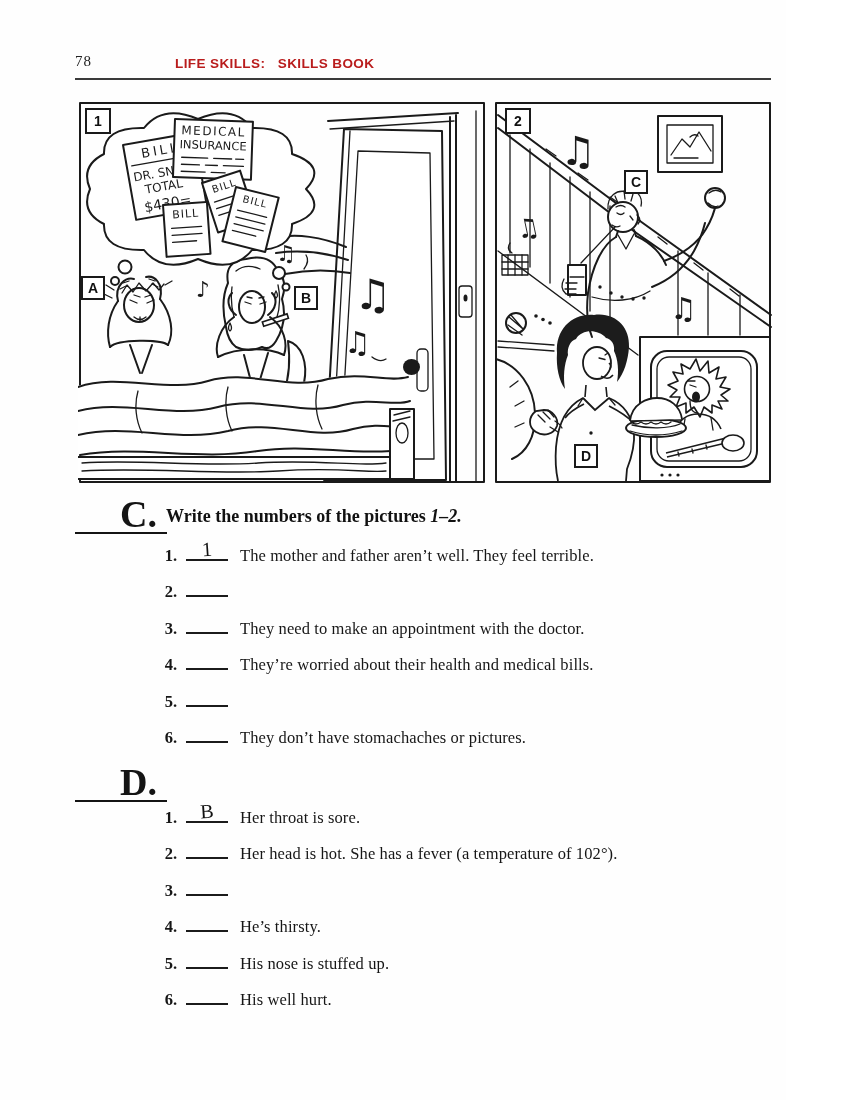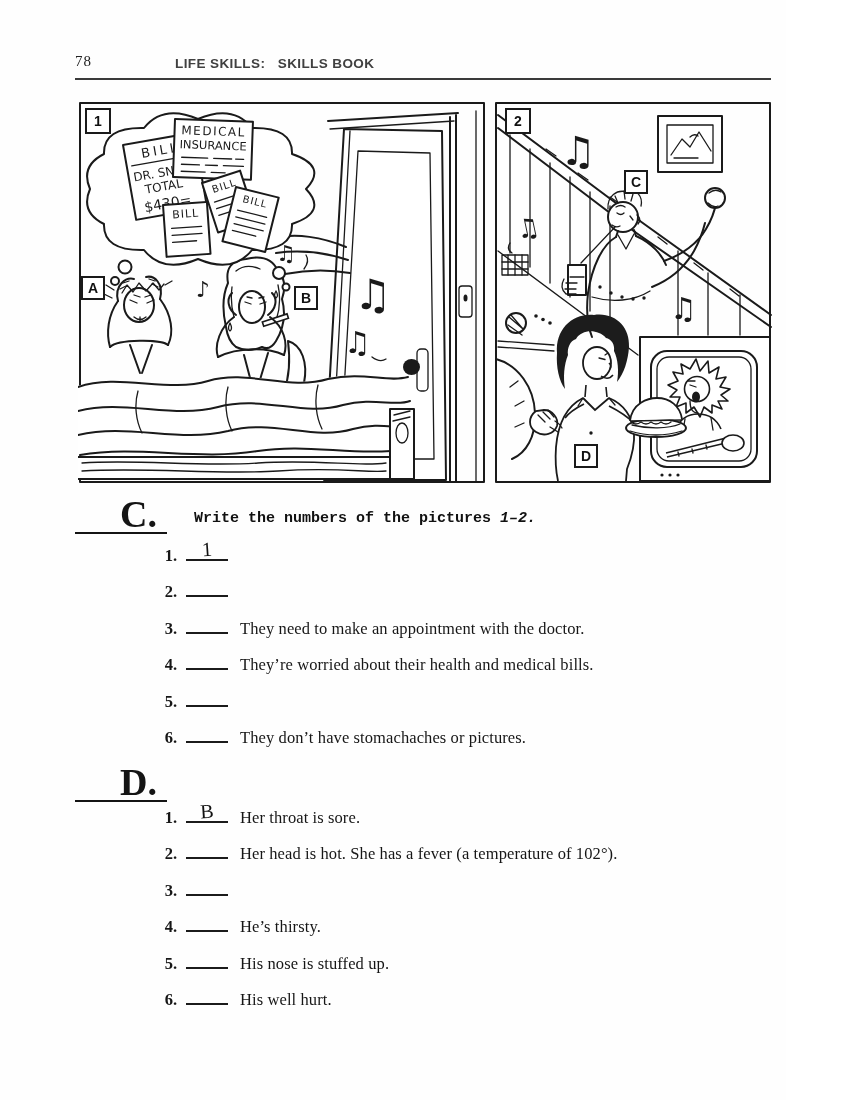--- a/index.html
+++ b/index.html
@@ -1,40 +1,40 @@
 <!DOCTYPE html>
 <html><head>
 <meta charset="utf-8">
 <style>
   html,body{margin:0;padding:0;background:#ffffff;}
   .page{position:relative;width:786px;height:1100px;background:#fefefe;overflow:hidden;
         font-family:"Liberation Serif",serif;color:#161616;}
   
   .pagenum{position:absolute;left:75px;top:53px;font-size:15px;letter-spacing:1px;color:#222;}
   .booktitle{position:absolute;left:175px;top:56px;font-family:"Liberation Sans",sans-serif;
-             font-weight:bold;font-size:13.5px;letter-spacing:.4px;white-space:pre;color:#404040;}
+             font-weight:bold;font-size:13.5px;letter-spacing:.4px;white-space:pre;color:#b91c1c;}
   .header-rule{position:absolute;left:75px;top:78px;width:696px;height:2px;background:#3a3a3a;}
   
   .illustration{position:absolute;left:78px;top:101px;}
   .ln{fill:none;stroke:#1a1a1a;stroke-width:2;stroke-linecap:round;stroke-linejoin:round;}
   .thin{fill:none;stroke:#1a1a1a;stroke-width:1.3;stroke-linecap:round;stroke-linejoin:round;}
   .wht{fill:#fff;stroke:#1a1a1a;stroke-width:2;stroke-linejoin:round;}
   .blk{fill:#1a1a1a;stroke:none;}
   .hand{font-family:"DejaVu Sans",sans-serif;fill:#1a1a1a;}
   .notechar{font-family:"DejaVu Sans",sans-serif;fill:#1a1a1a;}
   .lblbox{fill:#fff;stroke:#1a1a1a;stroke-width:2;}
   .lbltxt{font-family:"Liberation Sans",sans-serif;font-weight:bold;font-size:14px;fill:#111;}
   
   .exercise{position:absolute;left:78px;width:700px;}
   .sec-head{position:relative;height:42px;}
   .sec-rule{position:absolute;left:-3px;bottom:0;width:92px;height:2.5px;background:#141414;}
   .sec-letter{position:absolute;left:42px;bottom:1px;font-family:"Liberation Serif",serif;
               font-weight:bold;font-size:38px;line-height:1;color:#141414;}
-  .sec-title{position:absolute;left:116px;bottom:7px;margin:0;font-family:Liberation Mono, monospace;
-             font-weight:bold;font-size:15px;color:#111;white-space:pre;}
+  .sec-title{position:absolute;left:88px;bottom:7px;margin:0;font-family:Liberation Serif, serif;
+             font-weight:bold;font-size:18px;color:#111;white-space:pre;}
   .sec-title em{font-style:italic;}
   .items{position:absolute;left:75px;margin:0;padding:0;list-style:none;}
   .sec-c .items{top:52px;} .sec-d .items{top:46px;}
   .item{display:flex;align-items:baseline;height:36.4px;font-size:16.5px;}
   .item .num{min-width:24px;text-align:right;font-weight:bold;}
   .item .blank{display:inline-block;width:42px;height:15px;border-bottom:2px solid #1b1b1b;
                margin:0 12px 0 9px;position:relative;}
   .item .answer{position:absolute;left:50%;bottom:-2px;transform:translateX(-50%) rotate(-4deg);
                 font-size:20px;font-family:"Liberation Serif",serif;color:#111;}
   .item .txt{letter-spacing:.1px;}
@@ -313,20 +313,21 @@
       <span class="sec-rule"></span>
       <span class="sec-letter">C.</span>
       <h2 class="sec-title"><span>Write the numbers of the pictures </span><em>1–2.</em></h2>
     </div>
     <ol class="items">
       <li class="item">
         <span class="num">1.</span>
         <span class="blank">
             <span class="answer">1</span>
           </span>
+        <span class="txt">The mother and father aren’t well. They feel terrible.</span>
       </li>
       <li class="item">
         <span class="num">2.</span>
         <span class="blank">
             <span class="answer"></span>
           </span>
       </li>
       <li class="item">
         <span class="num">3.</span>
         <span class="blank">

